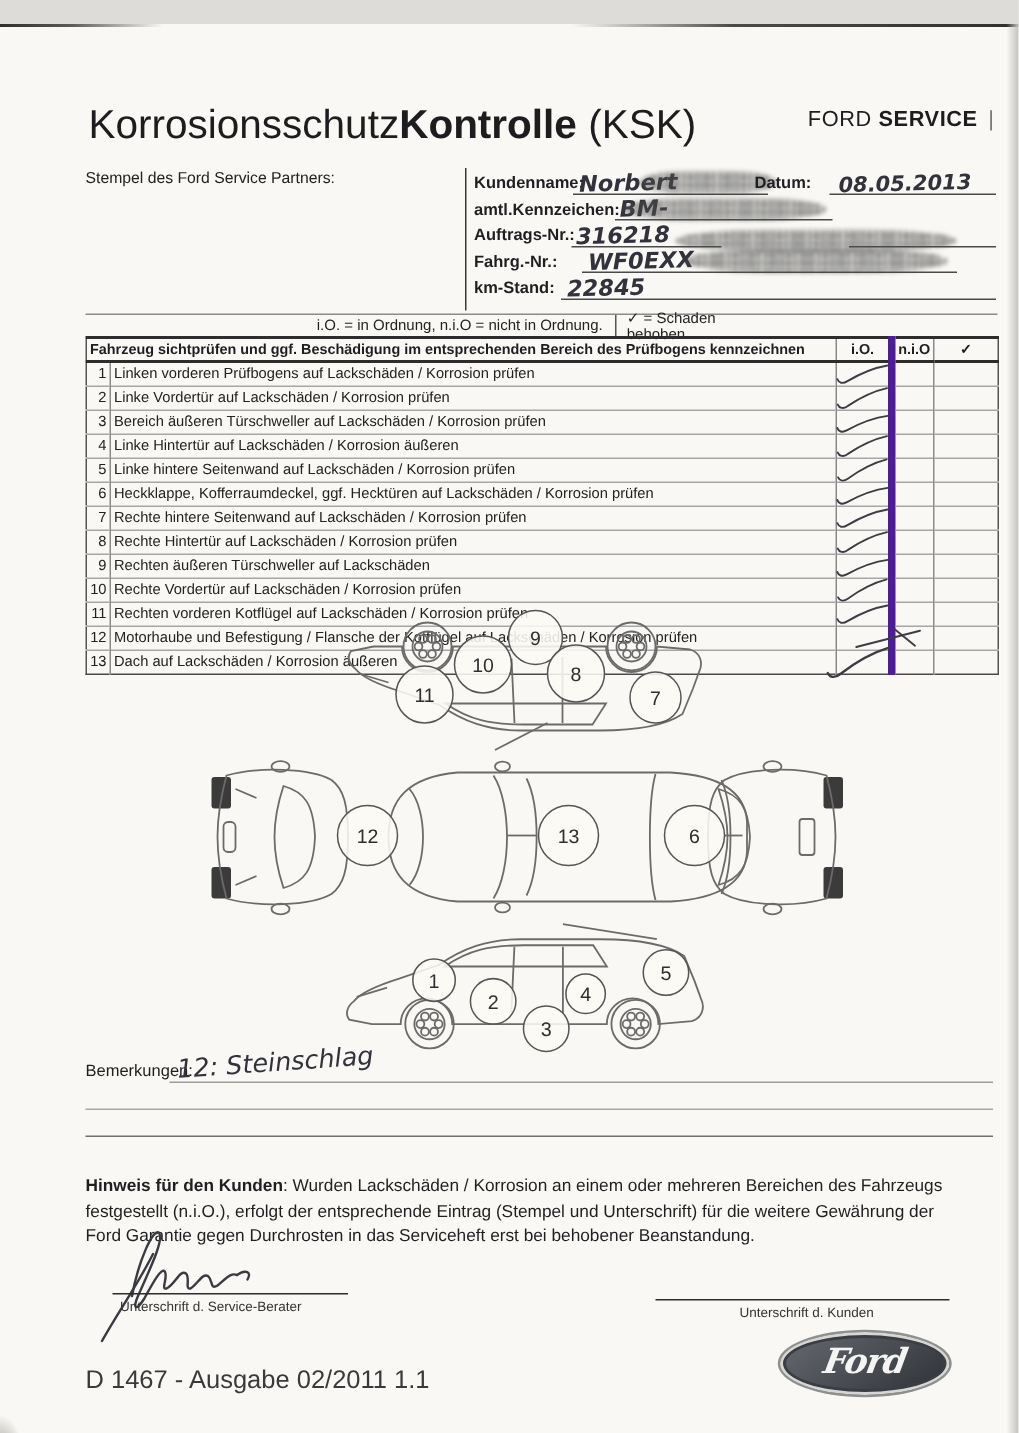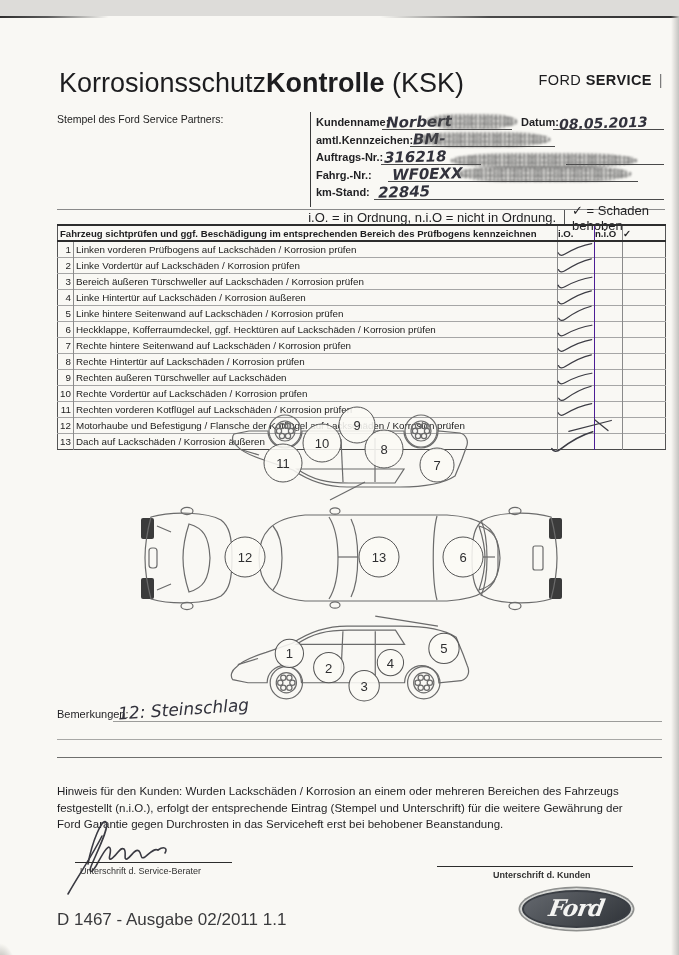--- a/index.html
+++ b/index.html
@@ -27,35 +27,35 @@
   .uline{position:absolute;bottom:1px;border-bottom:1.1px solid #4a4a4a;height:0;}
   .hand{font-family:"DejaVu Sans",sans-serif;font-style:italic;color:#32323c;}
   .fval{position:absolute;bottom:1px;font-size:15px;line-height:1;transform:rotate(-1.5deg);}
   .blur{position:absolute;filter:blur(1.3px);opacity:.8;border-radius:45%/65%;
     background:
      radial-gradient(circle,#4d4d4d .8px,transparent 1.6px) 0 0/4px 3px,
      radial-gradient(circle,#6a6a6a .7px,transparent 1.4px) 2px 1px/5px 4px,
      radial-gradient(circle,#303030 .6px,transparent 1.2px) 1px 2px/3px 5px;}
   
   .legend{position:absolute;left:57px;top:193px;width:608px;height:15px;border-top:1px solid #8a8a8a;
-    display:flex;justify-content:flex-end;align-items:center;font-size:13px;color:#232325;}
+    display:flex;justify-content:center;align-items:center;font-size:10px;color:#232325;}
   .legend-box{margin-left:8px;border-left:1px solid #555;height:100%;display:flex;align-items:center;
     padding:0 4px 0 7px;width:101px;box-sizing:border-box;}
   
   table.checklist{position:absolute;left:57px;top:208px;width:608px;border-collapse:collapse;table-layout:fixed;
     border:1px solid #555;border-top:2.5px solid #2d2d2d;border-bottom:1.6px solid #4a4a4a;}
   table.checklist th{font-size:9.6px;font-weight:bold;text-align:left;height:14px;padding:0 2px;
     border-bottom:2px solid #2d2d2d;color:#1e1e20;overflow:hidden;white-space:nowrap;}
-  table.checklist th.c{padding:0;}
+  table.checklist th.c{text-align:center;padding:0;}
   table.checklist td{font-size:9.8px;height:12.4px;padding:0 2px;border-top:1px solid #a6a6a6;
     white-space:nowrap;overflow:visible;vertical-align:middle;color:#222;}
   td.num{text-align:right;border-right:1px solid #8a8a8a;color:#333;}
   td.cell{padding:0;}
   td.io,th.io{border-left:1px solid #8a8a8a;}
-  td.nio,th.nio{border-left:1px solid #4c1d95;}
+  td.nio,th.nio{border-left:5px solid #4c1d95;}
   td.chk,th.chk{border-left:1px solid #8a8a8a;}
   .tick,.xmark{visibility:hidden;display:block;overflow:visible;}
   .tick{margin-left:-7px;}
   .xmark{margin-left:-34px;}
   tr[data-mark="io"] .tick{visibility:visible;}
   tr[data-mark="nio"] .xmark{visibility:visible;}
   .tick path,.xmark path{stroke:#3c3c44;stroke-width:1.5;fill:none;stroke-linecap:round;}
   tr:nth-child(2n) .tick{transform:rotate(-3deg);}
   tr:nth-child(3n) .tick{transform:rotate(2deg) translateY(1px);}
   tr:nth-child(5n) .tick{transform:rotate(-5deg);}
@@ -68,30 +68,30 @@
   .diag .callout text{fill:#2e2e30;font-family:"Liberation Sans",sans-serif;font-size:13px;text-anchor:middle;}
   
   .rem-label{position:absolute;left:57px;top:692px;font-size:11px;color:#1f1f22;}
   .rem-value{position:absolute;left:118px;top:683px;font-size:17px;transform:rotate(-4deg);}
   .rline{position:absolute;height:0;border-top:1px solid #9c9c9a;}
   .rline.l1{left:113px;top:705px;width:549px;}
   .rline.l2{left:57px;top:723px;width:605px;border-top-color:#a8a8a6;}
   .rline.l3{left:57px;top:741px;width:605px;border-top:1.4px solid #6f6f6d;}
   
   .notice{position:absolute;left:57px;top:767px;width:586px;font-size:11.5px;line-height:1.44;color:#1f1f22;}
-  .notice b{font-weight:normal;}
+  .notice b{font-weight:bold;}
   
   .sig-svg{position:absolute;left:58px;top:782px;overflow:visible;}
   .sig-svg path{stroke:#3a3a42;stroke-width:1.6;fill:none;stroke-linecap:round;}
   .sigline{position:absolute;height:0;border-top:1.6px solid #2c2c2c;}
   .sigline.left{left:75px;top:846px;width:157px;}
   .sigline.right{left:437px;top:850px;width:196px;}
   .siglabel{position:absolute;font-size:9px;color:#333;}
   .siglabel.left{left:80px;top:850px;}
-  .siglabel.right{left:493px;top:854px;font-weight:bold;}
+  .siglabel.right{left:493px;top:854px;}
   
   .doc-number{position:absolute;left:57px;top:894px;font-size:17px;color:#3a3a3c;}
   .ford-logo{position:absolute;left:520px;top:872px;width:113px;height:42px;border-radius:50%;
     background:linear-gradient(145deg,#686c72,#2c3035);
     box-shadow:0 0 0 1.5px #8f908e, inset 0 0 0 2px #d6d7d4, inset 0 0 0 4px #3a3e44;
     display:flex;align-items:center;justify-content:center;}
   .ford-script{font-family:"DejaVu Serif",serif;font-style:italic;font-weight:bold;color:#f4f4f2;
     font-size:23px;transform:skewX(-10deg);letter-spacing:-1px;padding-bottom:3px;}
 </style>
 </head>
@@ -106,21 +106,21 @@
   <div class="brand"><span>FORD</span> <b>SERVICE</b><span class="bar">|</span></div>
   <div class="stamp-label">Stempel des Ford Service Partners:</div>
   <div class="vdivider"></div>
 
   <div class="fields">
     <div class="frow">
       <span class="lbl">Kundenname:</span>
       <div class="uline" style="left:66px;width:130px;"></div>
       <span class="fval hand" style="left:70px;">Norbert</span>
       <div class="blur" style="left:110px;top:1px;width:92px;height:15px;"></div>
-      <span class="lbl" style="left:205px;">Datum:</span>
+      <span class="lbl" style="left:187px;">Datum:</span>
       <div class="uline" style="left:237px;width:111px;"></div>
       <span class="fval hand" style="left:243px;font-size:14px;">08.05.2013</span>
     </div>
     <div class="frow">
       <span class="lbl">amtl.Kennzeichen:</span>
       <div class="uline" style="left:94px;width:145px;"></div>
       <span class="fval hand" style="left:97px;">BM-</span>
       <div class="blur" style="left:99px;top:1px;width:136px;height:15px;"></div>
     </div>
     <div class="frow">

